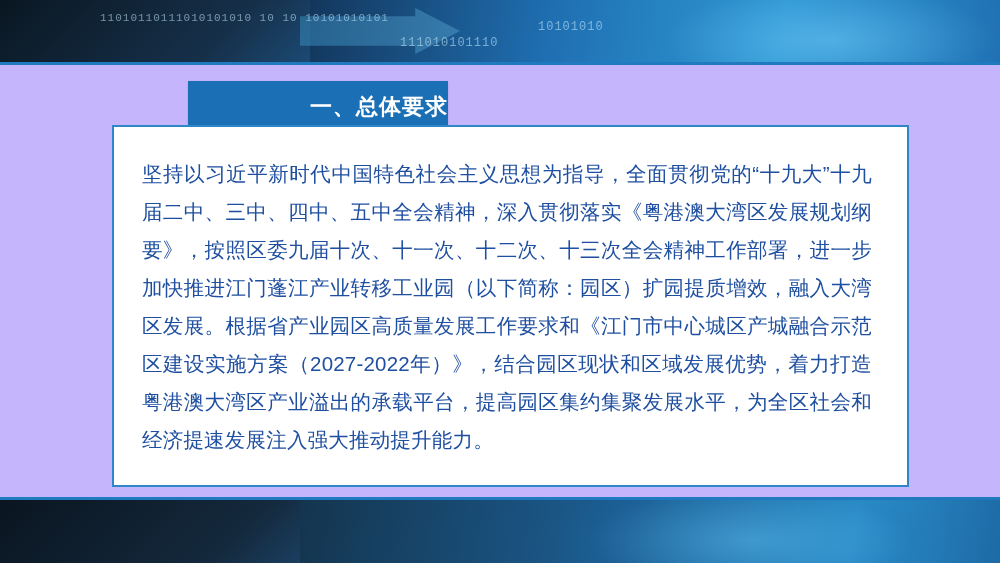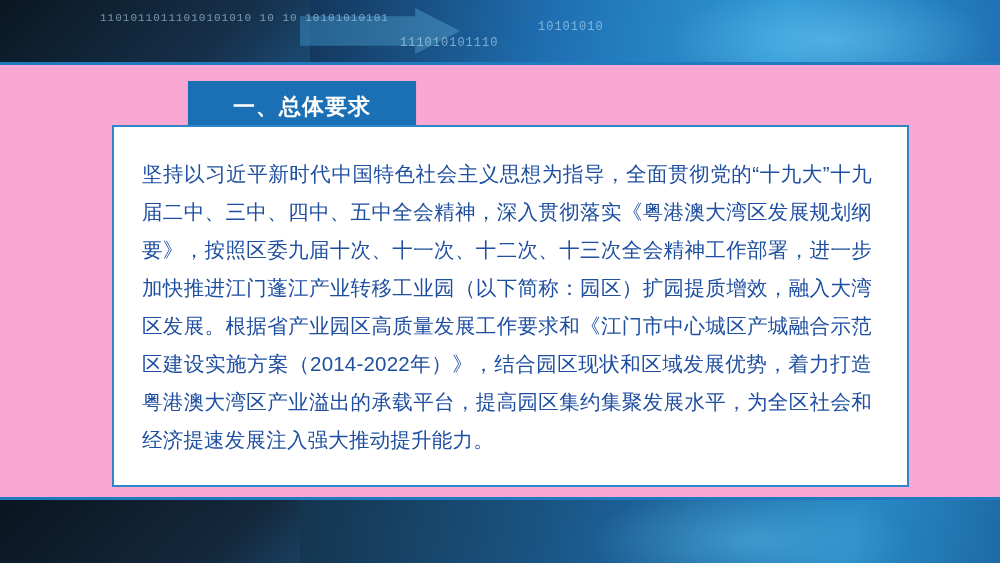--- a/index.html
+++ b/index.html
@@ -10,21 +10,21 @@
     width: 1000px;
     height: 563px;
     background: #ffffff;
     font-family: "Liberation Sans", sans-serif;
     overflow: hidden;
   }
   .slide {
     position: relative;
     width: 1000px;
     height: 563px;
-    background: #f9a8d4;
+    background: #c4b5fd;
     overflow: hidden;
   }
 
   
   .top-band {
     position: absolute;
     left: 0; top: 0;
     width: 1000px;
     height: 62px;
     background: linear-gradient(100deg, #0d1b2a 0%, #123052 28%, #1f6fb2 55%, #2f9ad6 78%, #1f6fb2 100%);
@@ -66,25 +66,25 @@
     position: absolute;
     left: 0; top: 62px;
     width: 1000px; height: 3px;
     background: #1f7ac0;
   }
 
   
   .title-tab {
     position: absolute;
     left: 188px; top: 81px;
-    width: 228px; height: 52px;
+    width: 260px; height: 52px;
     background: #1b6fb5;
     display: flex;
     align-items: center;
-    justify-content: center;
+    justify-content: flex-end;
     box-shadow: 0 1px 2px rgba(0,0,0,0.12);
   }
   .title-tab span {
     color: #ffffff;
     font-size: 22px;
     font-weight: bold;
     letter-spacing: 1px;
   }
 
   
@@ -150,21 +150,21 @@
     <div class="binary bin3">10101010</div>
   </div>
   <div class="top-rule"></div>
 
   <div class="title-tab">
     <span>一、总体要求</span>
   </div>
 
   <div class="body-box"></div>
   <div class="body-text">
-    <p>坚持以习近平新时代中国特色社会主义思想为指导，全面贯彻党的“十九大”十九届二中、三中、四中、五中全会精神，深入贯彻落实《粤港澳大湾区发展规划纲要》，按照区委九届十次、十一次、十二次、十三次全会精神工作部署，进一步加快推进江门蓬江产业转移工业园（以下简称：园区）扩园提质增效，融入大湾区发展。根据省产业园区高质量发展工作要求和《江门市中心城区产城融合示范区建设实施方案（2014-2022年）》，结合园区现状和区域发展优势，着力打造粤港澳大湾区产业溢出的承载平台，提高园区集约集聚发展水平，为全区社会和经济提速发展注入强大推动提升能力。</p>
+    <p>坚持以习近平新时代中国特色社会主义思想为指导，全面贯彻党的“十九大”十九届二中、三中、四中、五中全会精神，深入贯彻落实《粤港澳大湾区发展规划纲要》，按照区委九届十次、十一次、十二次、十三次全会精神工作部署，进一步加快推进江门蓬江产业转移工业园（以下简称：园区）扩园提质增效，融入大湾区发展。根据省产业园区高质量发展工作要求和《江门市中心城区产城融合示范区建设实施方案（2027-2022年）》，结合园区现状和区域发展优势，着力打造粤港澳大湾区产业溢出的承载平台，提高园区集约集聚发展水平，为全区社会和经济提速发展注入强大推动提升能力。</p>
   </div>
 
   <div class="bottom-rule"></div>
   <div class="bottom-band">
     <div class="b-dark"></div>
     <div class="b-glow"></div>
   </div>
 
 </div>
 

